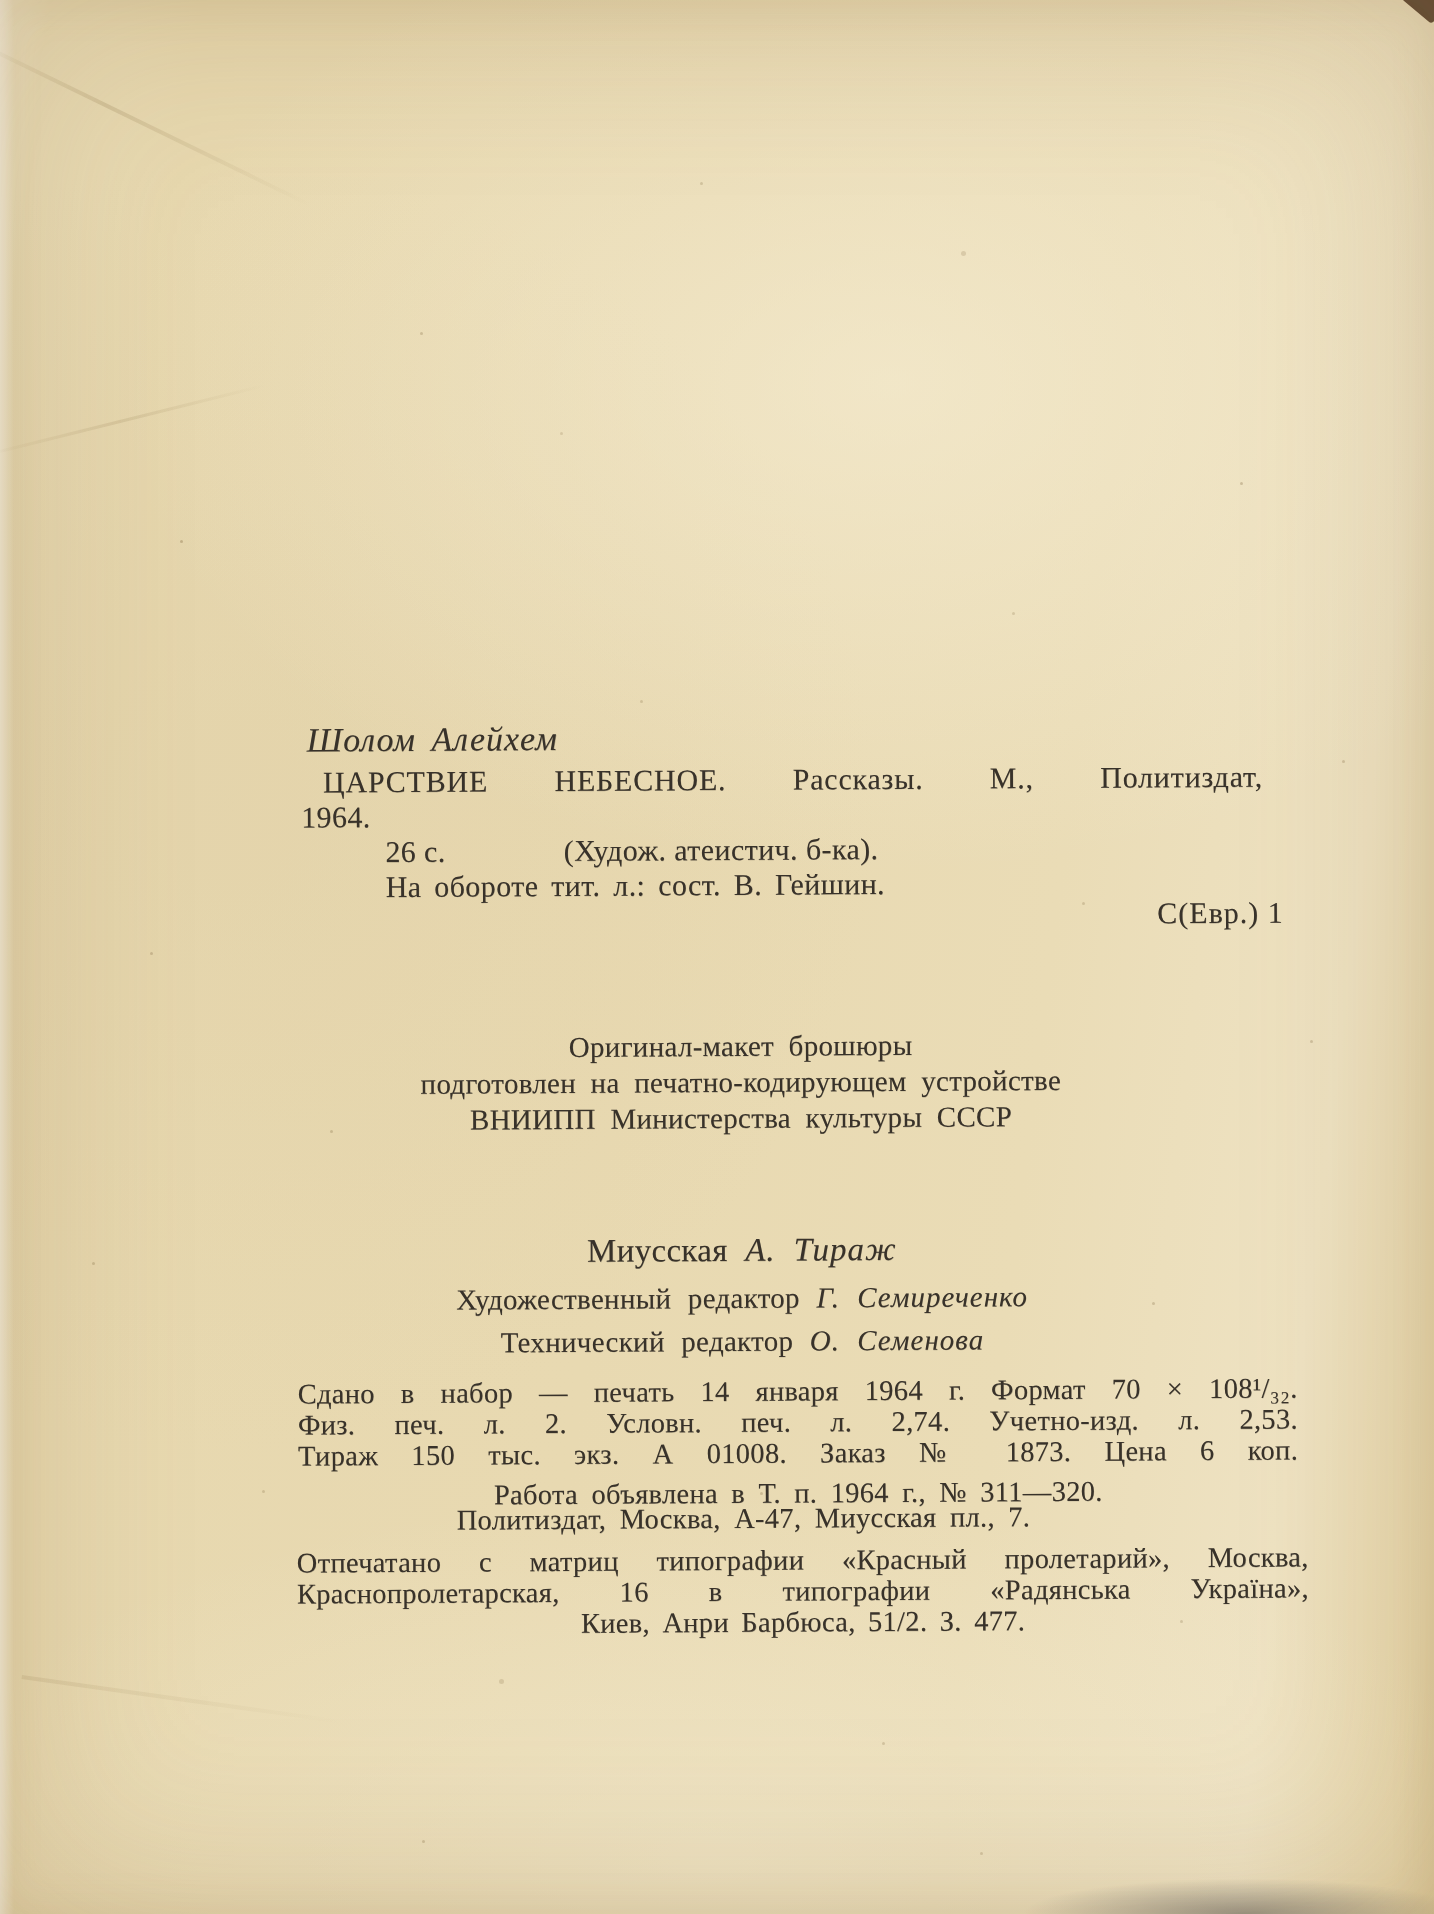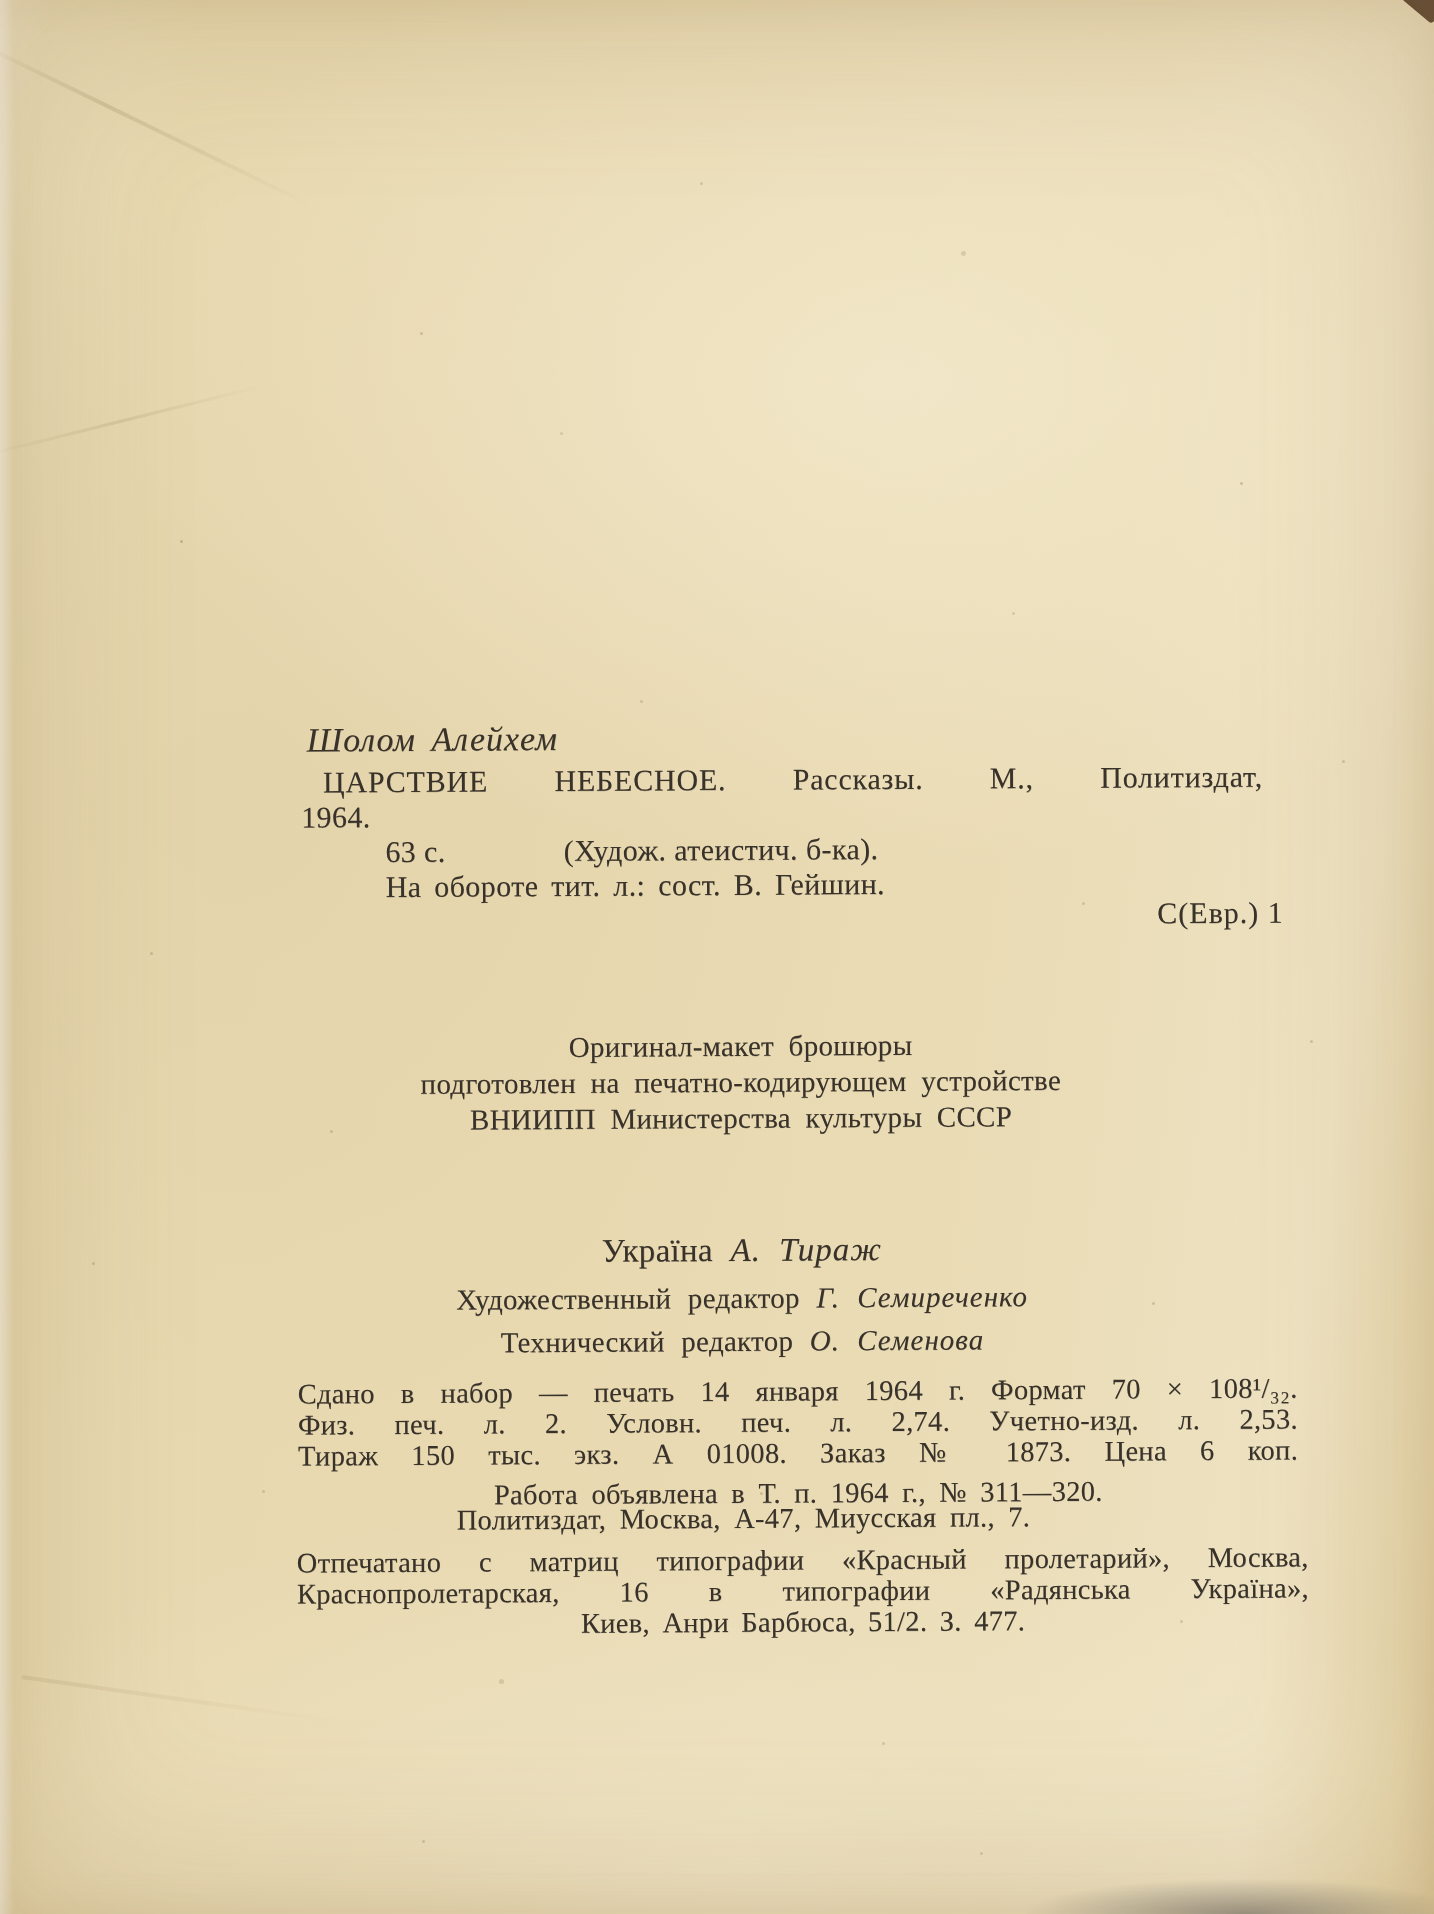--- a/index.html
+++ b/index.html
@@ -89,36 +89,36 @@
   <div class="curl-shadow"></div>
   <div class="vignette"></div>
 
   <div class="content">
 
     <div class="bib">
       <div class="bib-author">Шолом Алейхем</div>
       <div class="bib-title">ЦАРСТВИЕ НЕБЕСНОЕ. Рассказы. М., Политиздат,</div>
       <div class="bib-year">1964.</div>
       <div class="bib-pages">
-        <span>63 с.</span>
+        <span>26 с.</span>
         <span class="gap"></span>
         <span>(Худож. атеистич. б-ка).</span>
       </div>
       <div class="bib-note">На обороте тит. л.: сост. В. Гейшин.</div>
       <div class="bib-index">С(Евр.) 1</div>
     </div>
 
     <div class="production">
       <div>Оригинал-макет брошюры</div>
       <div>подготовлен на печатно-кодирующем устройстве</div>
       <div>ВНИИПП Министерства культуры СССР</div>
     </div>
 
     <div class="editors">
-      <div class="ed-main"><span>Україна</span> <span class="ed-name">А. Тираж</span></div>
+      <div class="ed-main"><span>Миусская</span> <span class="ed-name">А. Тираж</span></div>
       <div class="ed-sub"><span>Художественный редактор</span> <span class="ed-name">Г. Семиреченко</span></div>
       <div class="ed-sub"><span>Технический редактор</span> <span class="ed-name">О. Семенова</span></div>
     </div>
 
     <div class="imprint">
       <div class="imp-just">Сдано в набор — печать 14 января 1964 г. Формат 70 × 108¹/₃₂.</div>
       <div class="imp-just">Физ. печ. л. 2. Условн. печ. л. 2,74. Учетно-изд. л. 2,53.</div>
       <div class="imp-just">Тираж 150 тыс. экз. А 01008. Заказ № 1873. Цена 6 коп.</div>
       <div class="imp-last">Работа объявлена в Т. п. 1964 г., № 311—320.</div>
     </div>

